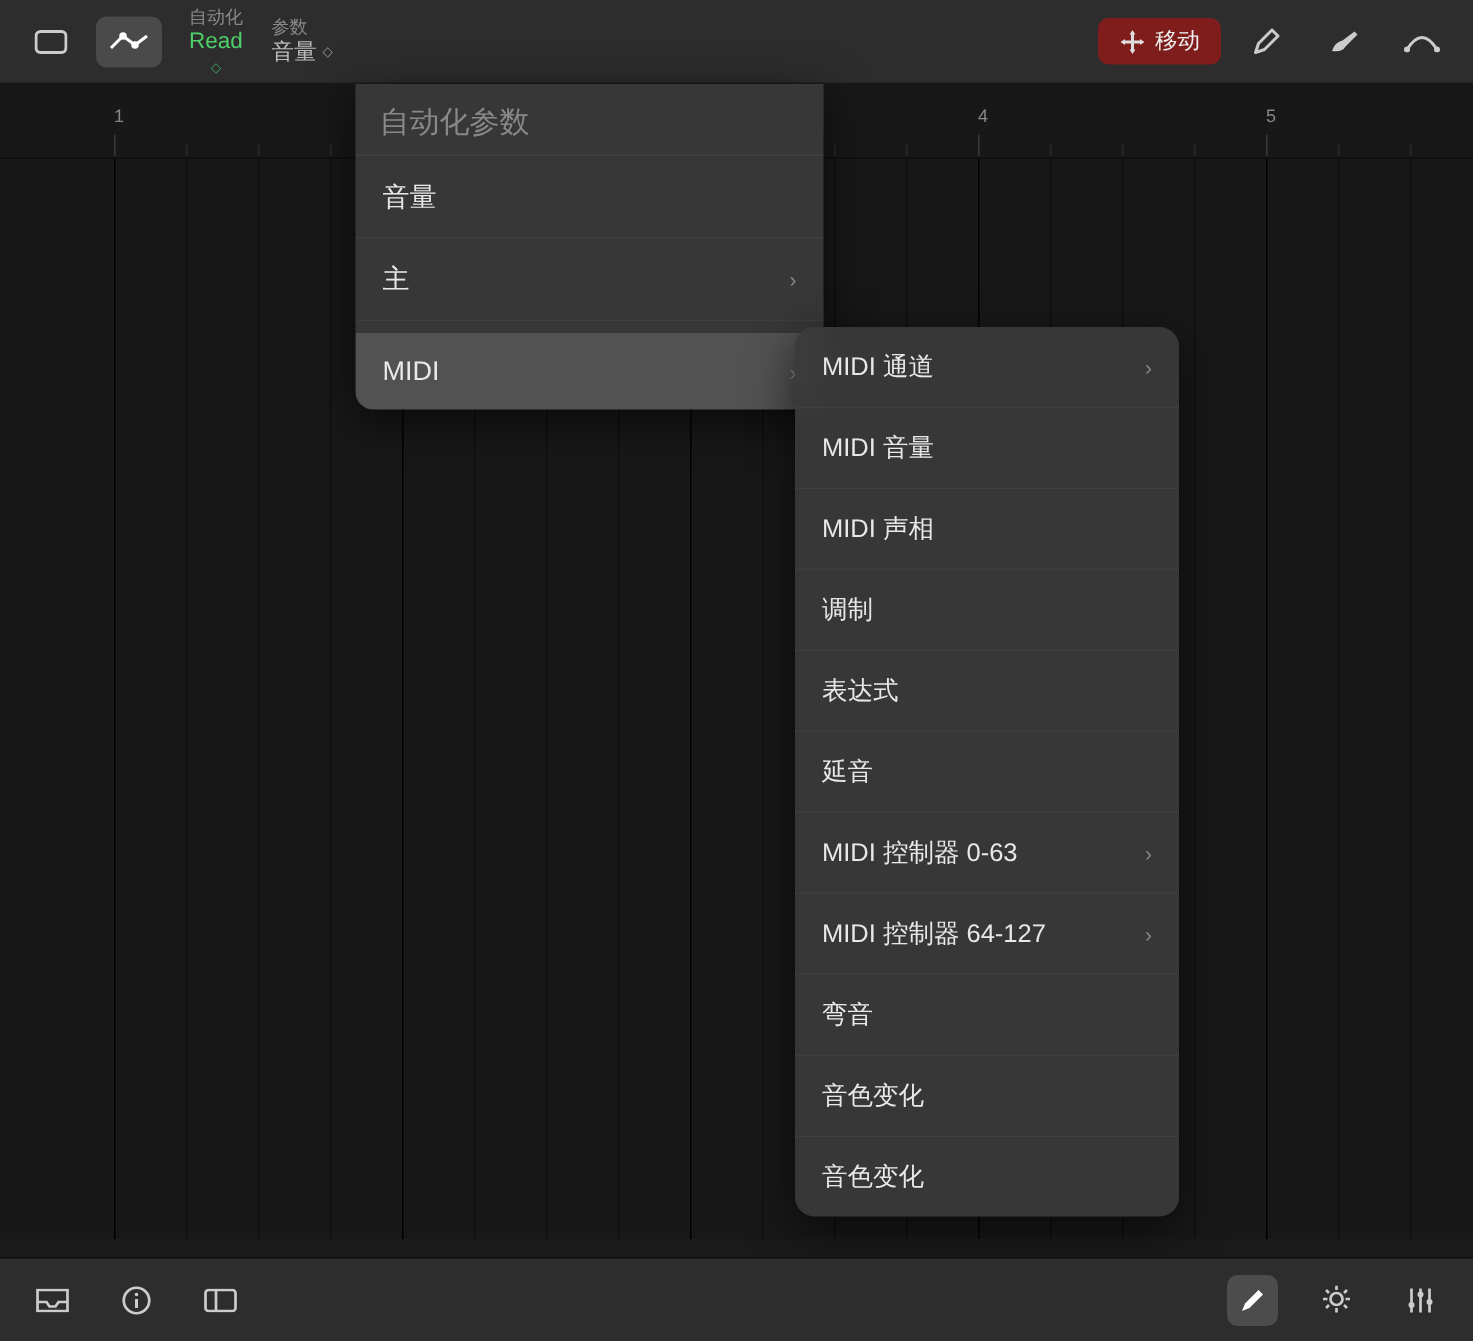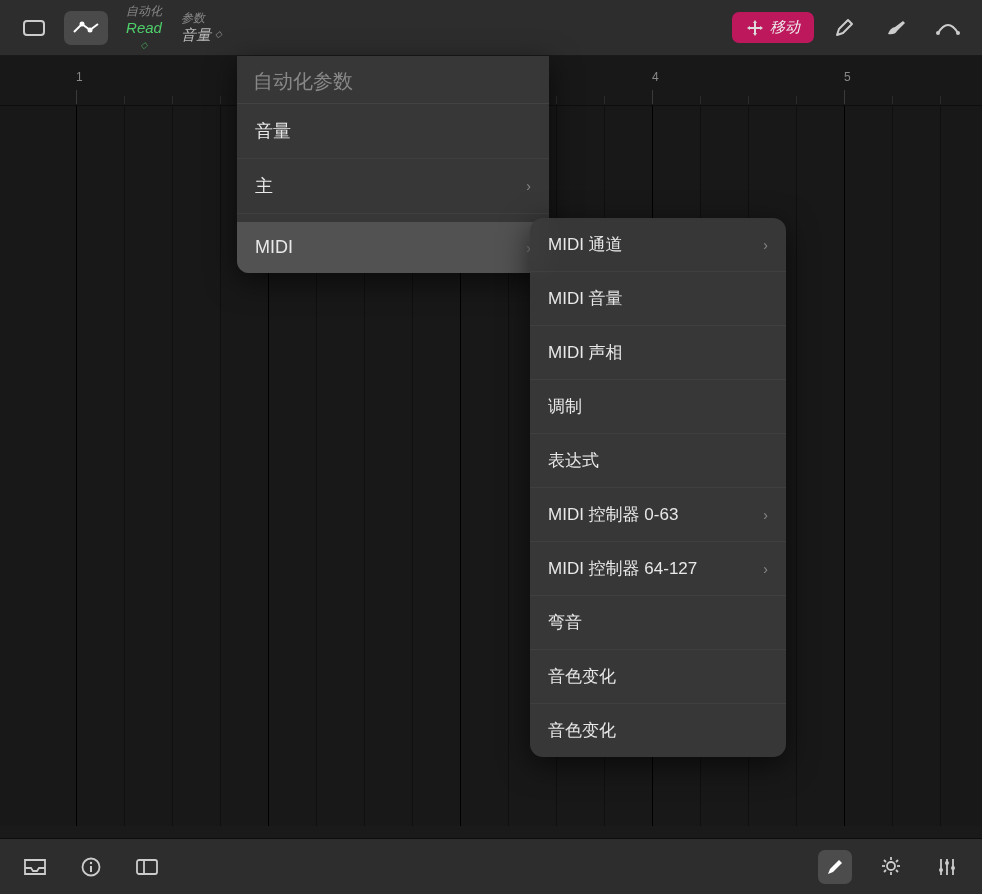--- a/index.html
+++ b/index.html
@@ -15,21 +15,20 @@
 
   
   .top-toolbar {
     height: 56px;
     background: #2d2d2d;
     display: flex;
     align-items: center;
     padding: 0 12px;
     gap: 8px;
     border-bottom: 1px solid #1a1a1a;
-    font-style: italic;
   }
   .tool-btn {
     width: 44px;
     height: 34px;
     border-radius: 7px;
     display: flex;
     align-items: center;
     justify-content: center;
     color: #bbb;
     font-size: 18px;
@@ -55,21 +54,21 @@
     align-items: center;
     gap: 4px;
   }
   .tool-value.green { color: #4fcf6a; flex-direction: column; }
   .caret { font-size: 9px; opacity: .7; }
   .spacer { flex: 1; }
   .move-btn {
     display: flex;
     align-items: center;
     gap: 6px;
-    background: #be185d;
+    background: #7f1d1d;
     padding: 6px 14px;
     border-radius: 7px;
     font-size: 15px;
     color: #eee;
     text-align: center;
   }
 
   
   .timeline {
     position: relative;
@@ -333,20 +332,23 @@
       <div class="menu-item">
         <span>MIDI 声相</span>
       </div>
       <div class="menu-item">
         <span>调制</span>
       </div>
       <div class="menu-item">
         <span>表达式</span>
       </div>
       <div class="menu-item">
+        <span>延音</span>
+      </div>
+      <div class="menu-item">
         <span>MIDI 控制器 0-63</span>
         <span class="chev">›</span>
       </div>
       <div class="menu-item">
         <span>MIDI 控制器 64-127</span>
         <span class="chev">›</span>
       </div>
       <div class="menu-item">
         <span>弯音</span>
       </div>

